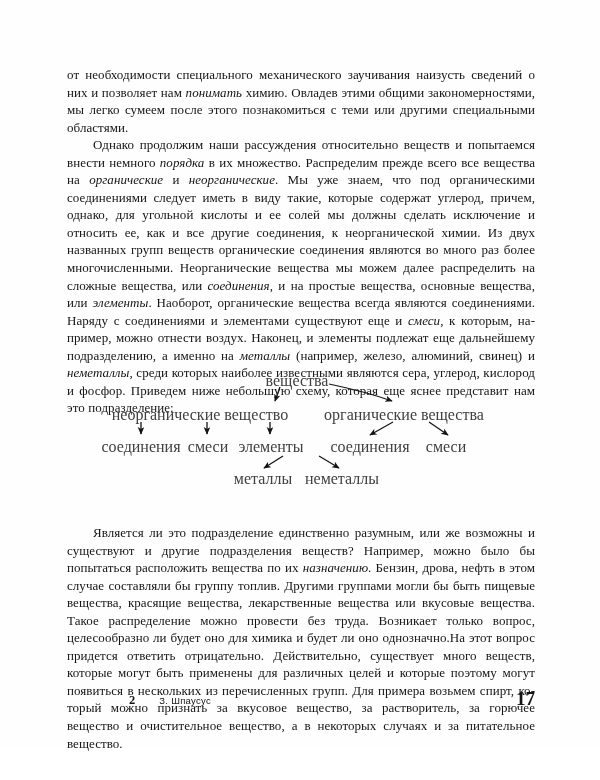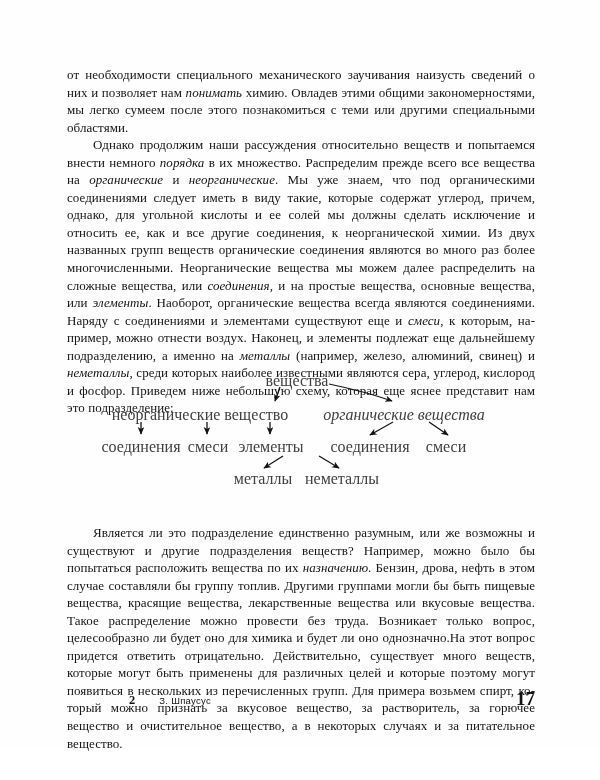--- a/index.html
+++ b/index.html
@@ -148,21 +148,21 @@
 
       <line x1="216" y1="80" x2="197" y2="92" stroke="#141414" stroke-width="1.25" marker-end="url(#ah)"></line>
 
       <line x1="252" y1="80" x2="272" y2="92" stroke="#141414" stroke-width="1.25" marker-end="url(#ah)"></line>
     </svg>
 
     <span class="dg-label" style="left:230px; top:-2px;">вещества</span>
 
     <span class="dg-label" style="left:133px; top:32px;">неорганические вещество</span>
 
-    <span class="dg-label" style="left:337px; top:32px;font-style:italic;">органические вещества</span>
+    <span class="dg-label" style="left:337px; top:32px;">органические вещества</span>
 
     <span class="dg-label" style="left:74px; top:64px;">соединения</span>
 
     <span class="dg-label" style="left:141px; top:64px;">смеси</span>
 
     <span class="dg-label" style="left:204px; top:64px;">элементы</span>
 
     <span class="dg-label" style="left:303px; top:64px;">соединения</span>
 
     <span class="dg-label" style="left:379px; top:64px;">смеси</span>

